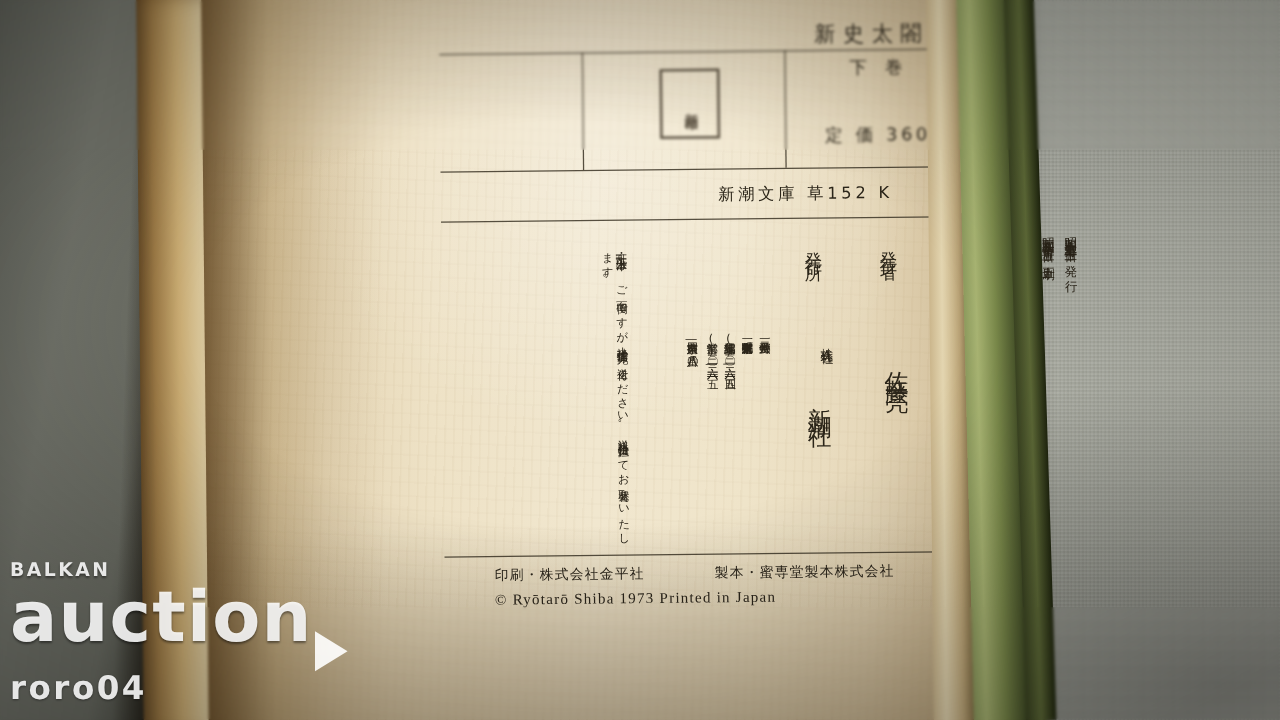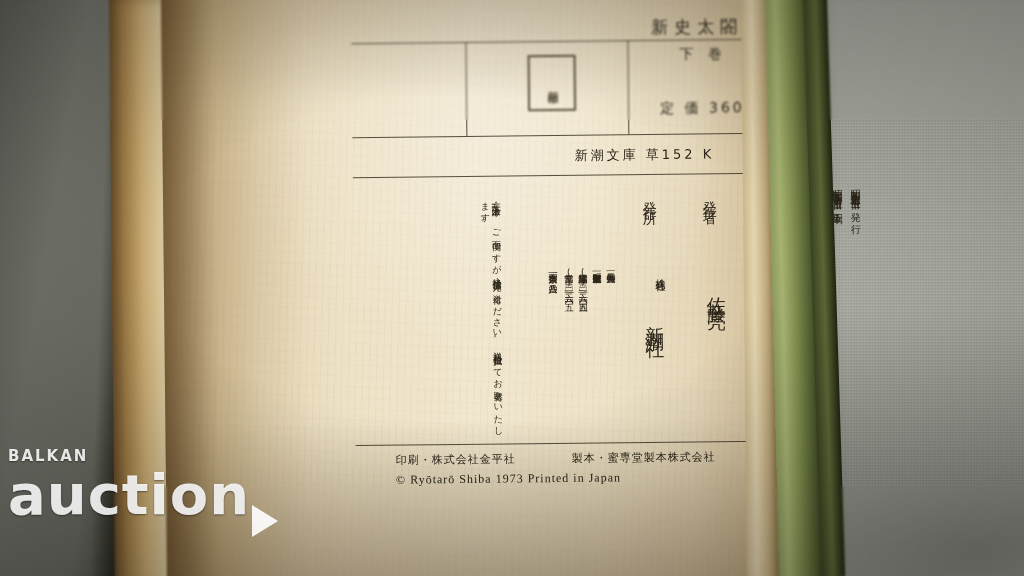--- a/index.html
+++ b/index.html
@@ -312,14 +312,15 @@
     <div class="cover-green2"></div>
   </div>
 
   <div class="blur-top"></div>
   <div class="blur-bottom"></div>
   <div class="vignette"></div>
 
   <div class="wm wm-balkan">BALKAN</div>
   <div class="wm wm-auction">auction</div>
   <div class="wm-play"></div>
+  <div class="wm wm-user">roro04</div>
 
 </div>
 
 </body></html>

